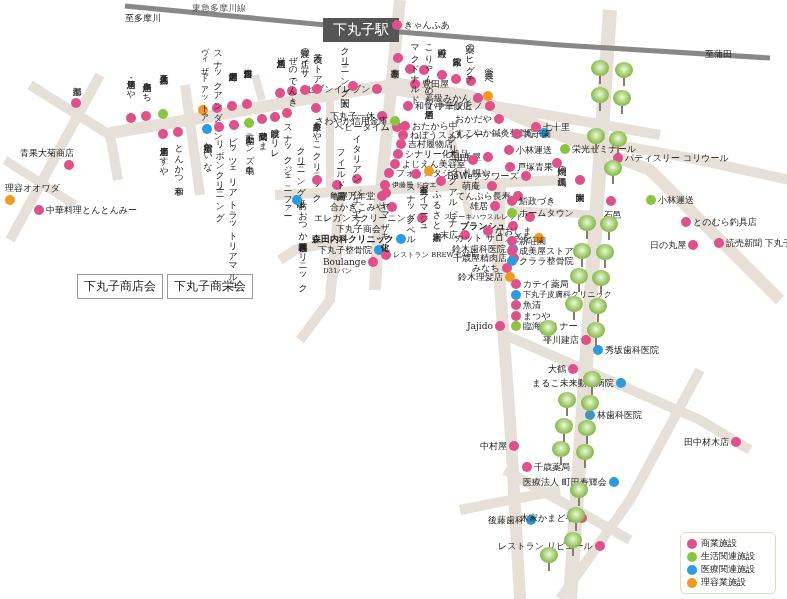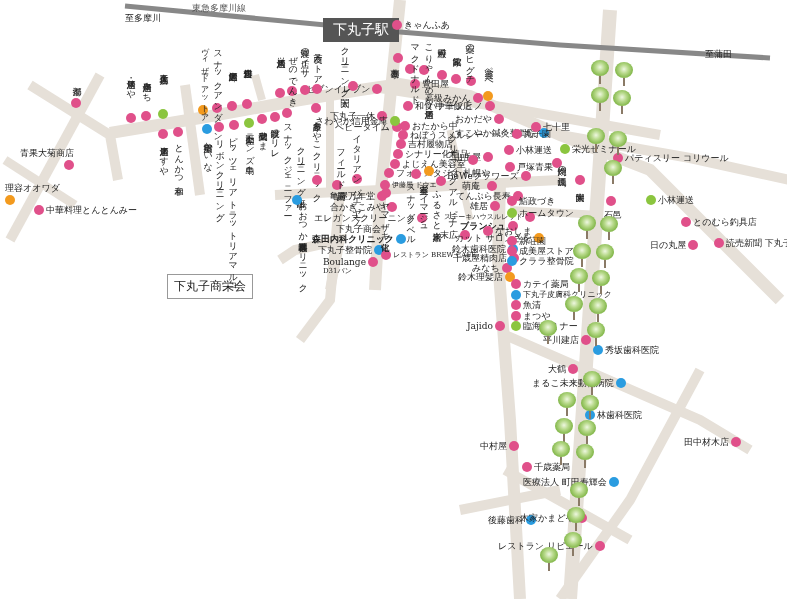--- a/index.html
+++ b/index.html
@@ -57,20 +57,21 @@
     </g>
 
     <path d="M125 6 L400 32 L560 45 L770 58" stroke="#888" stroke-width="5" fill="none"></path>
   </svg>
 
   <span class="line-label" style="left:192px;top:2px;">東急多摩川線</span>
   <span class="line-label" style="left:125px;top:12px;color:#222;">至多摩川</span>
   <span class="line-label" style="left:705px;top:48px;color:#222;">至蒲田</span>
   <div class="station">下丸子駅</div>
 
+  <div class="assoc" style="left:77px;">下丸子商店会</div>
   <div class="assoc" style="left:167px;">下丸子商栄会</div>
 
   <div class="poi" style="left:392px;top:20px;">
       <span class="dot c"></span>
       <span>きゃんふあ</span>
     </div>
   <div class="poi" style="left:410px;top:79px;">
       <span class="dot c"></span>
       <span>豊田屋</span>
     </div>
@@ -564,13 +565,31 @@
     </div>
   <div class="tree" style="left:564px;top:532px;">
       <div class="crown"></div>
       <div class="trunk"></div>
     </div>
   <div class="tree" style="left:540px;top:547px;">
       <div class="crown"></div>
       <div class="trunk"></div>
     </div>
 
+  <div class="legend">
+    <div class="legend-row">
+        <span class="dot c"></span>
+        <span>商業施設</span>
+      </div>
+    <div class="legend-row">
+        <span class="dot l"></span>
+        <span>生活関連施設</span>
+      </div>
+    <div class="legend-row">
+        <span class="dot m"></span>
+        <span>医療関連施設</span>
+      </div>
+    <div class="legend-row">
+        <span class="dot b"></span>
+        <span>理容業施設</span>
+      </div>
+  </div>
 </div>
 
 </body></html>

